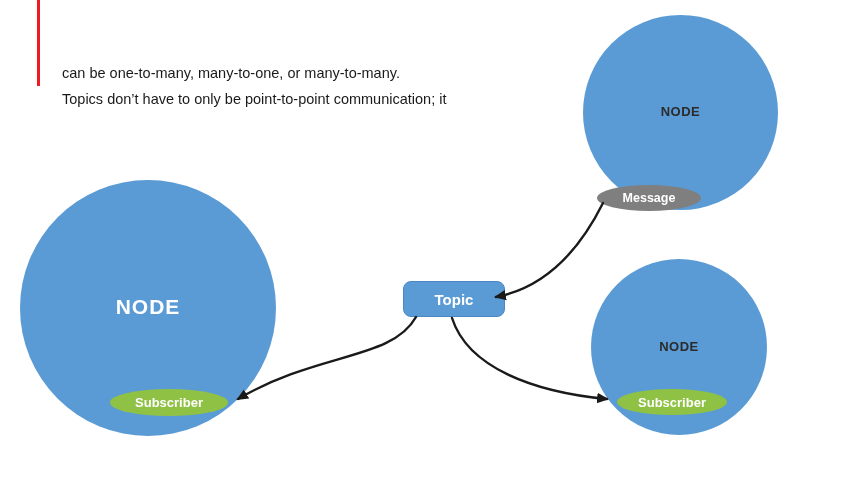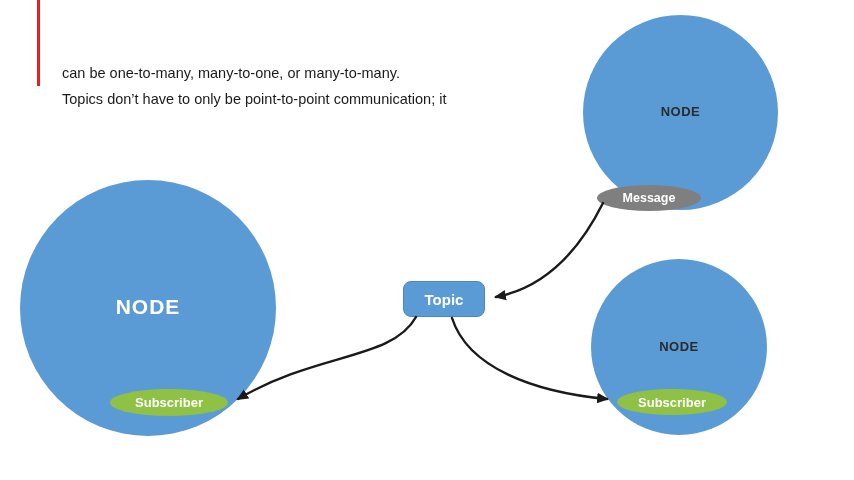--- a/index.html
+++ b/index.html
@@ -49,21 +49,21 @@
   .pill{
     position:absolute;border-radius:50%;
     display:flex;align-items:center;justify-content:center;
     color:#ffffff;font-size:13px;font-weight:700;
   }
   .pill-subscriber-left{left:110px;top:389px;width:118px;height:27px;background:var(--subscriber-green);}
   .pill-message{left:597px;top:141px;width:104px;height:26px;background:var(--message-gray);font-size:12.5px;margin-top:44px;}
   .pill-publisher{left:624px;top:169px;width:113px;height:28px;background:var(--publisher-orange);}
   .pill-subscriber-right{left:617px;top:389px;width:110px;height:26px;background:var(--subscriber-green);}
   .topic-box{
-    position:absolute;left:403px;top:281px;width:82px;height:36px;
+    position:absolute;left:403px;top:281px;width:102px;height:36px;
     background:var(--topic-blue);
     border:1px solid #4a88c4;
     border-radius:8px;
     display:flex;align-items:center;justify-content:center;
     color:#ffffff;font-size:15px;font-weight:700;
     box-sizing:border-box;
   }
   .arrows-overlay{
     position:absolute;left:0;top:0;width:854px;height:480px;
     pointer-events:none;

